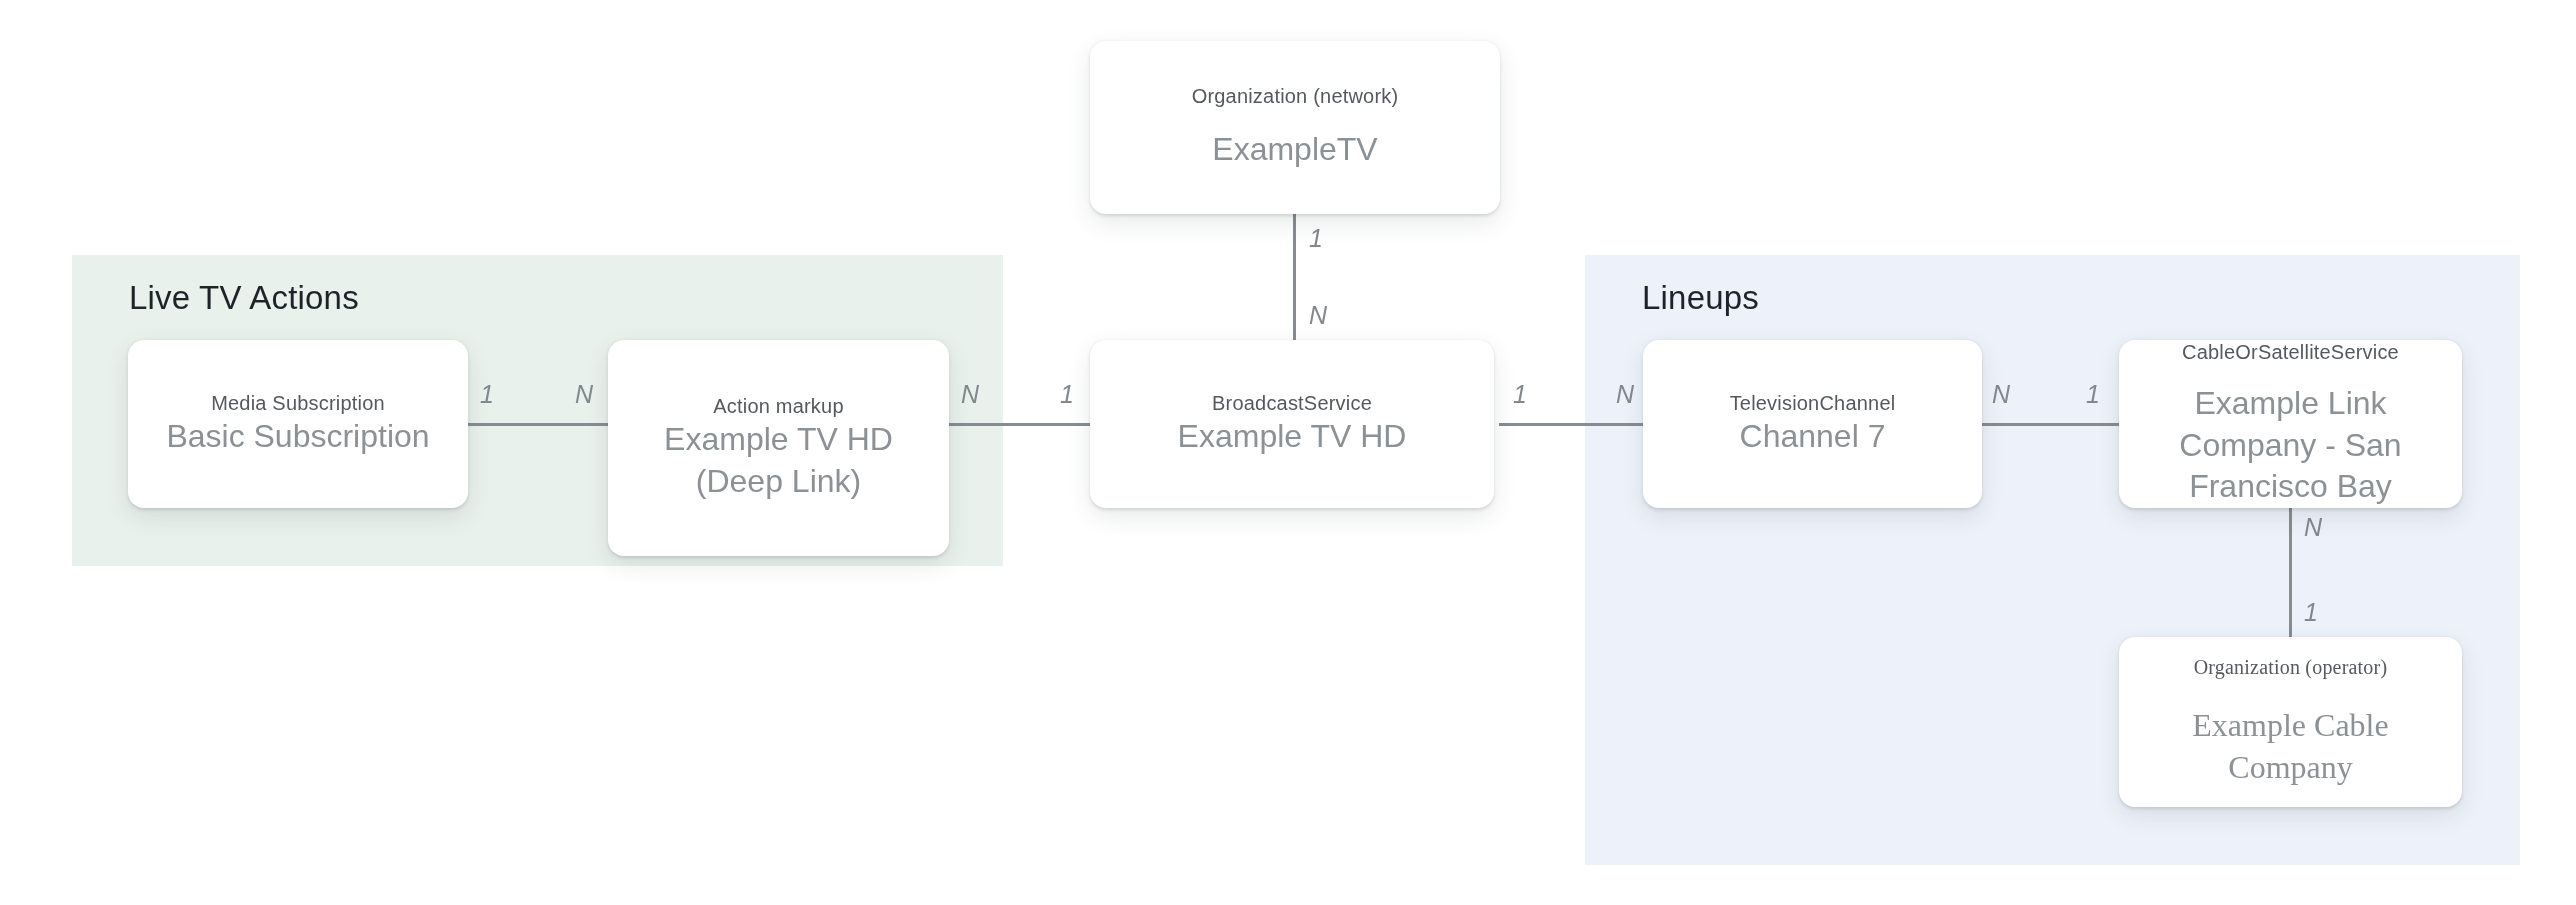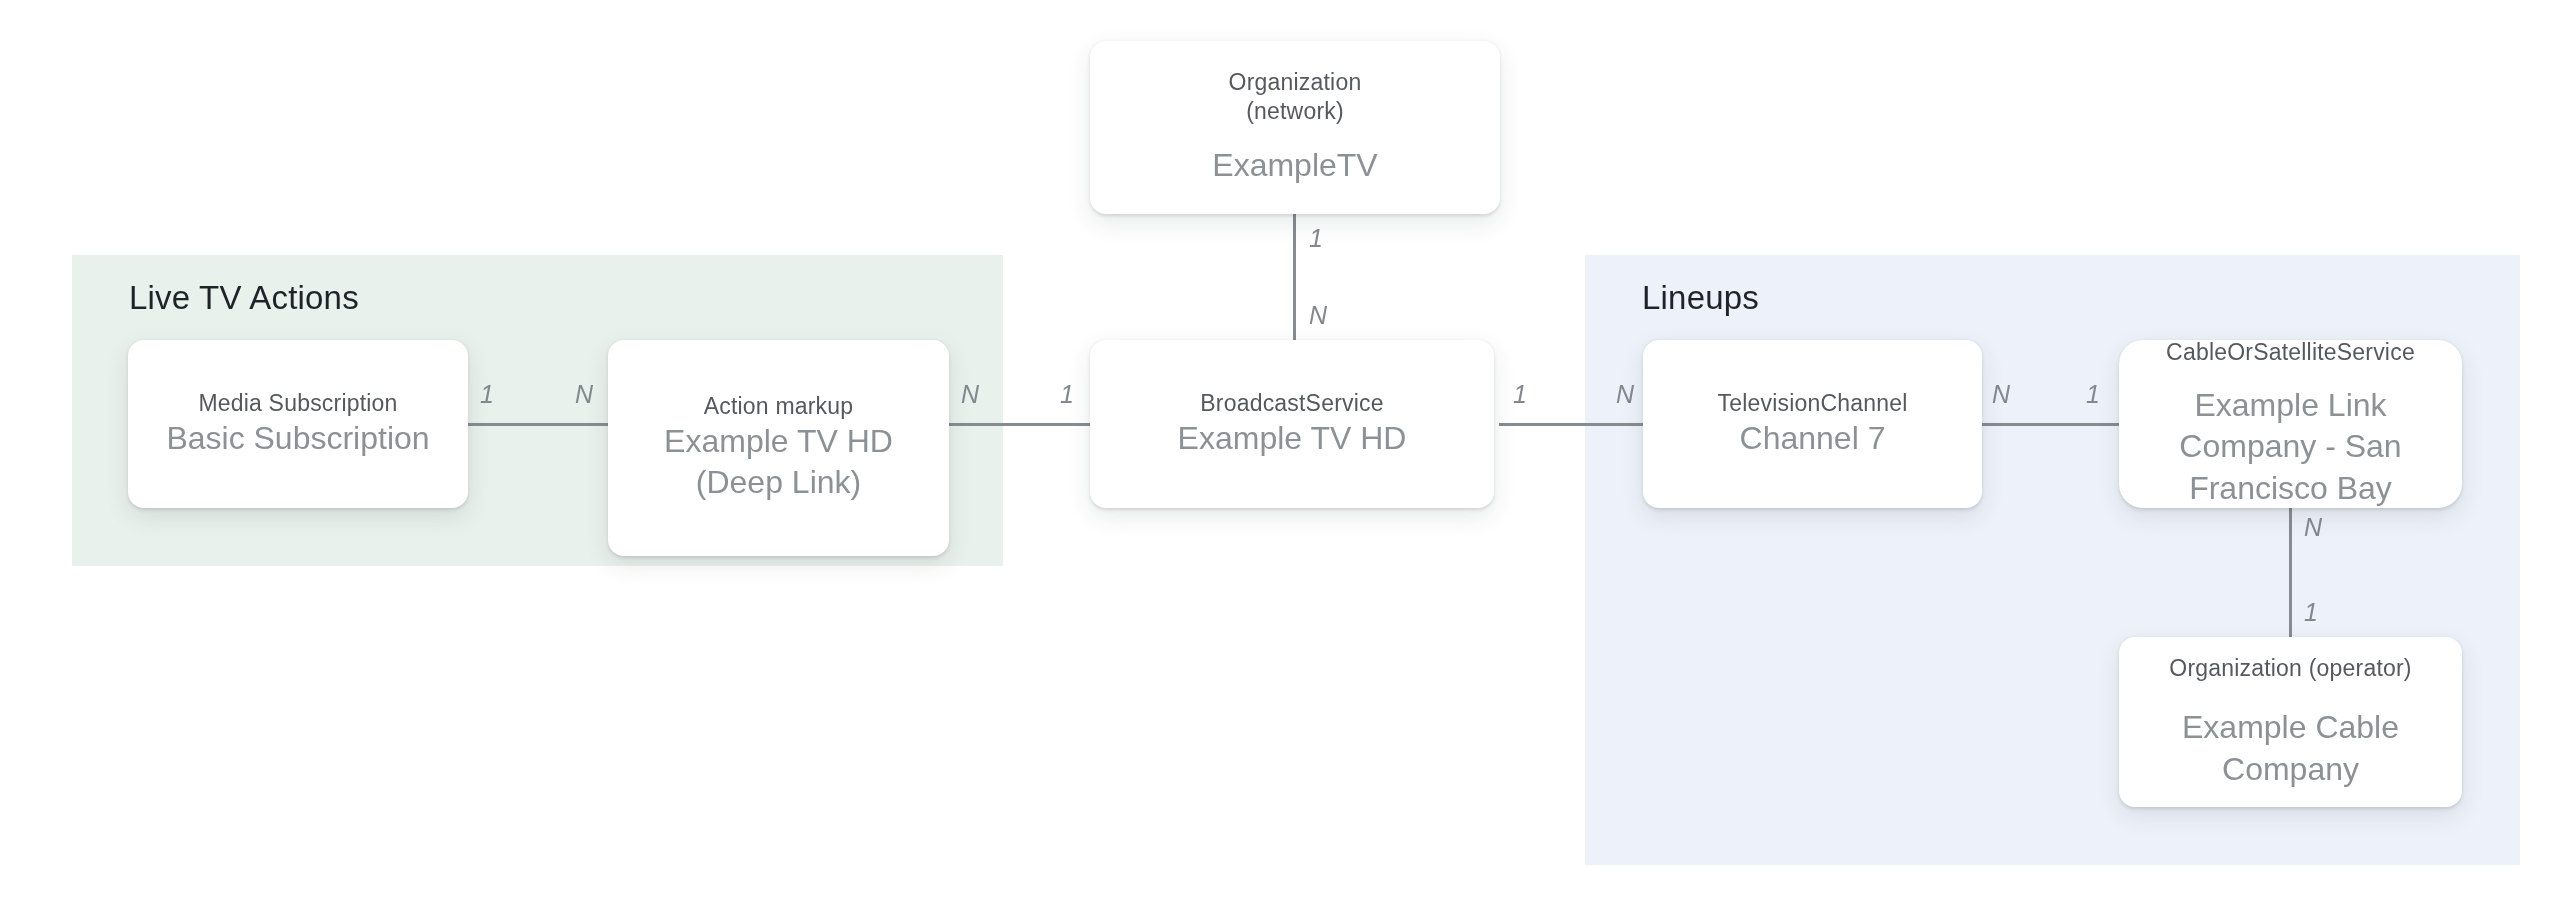--- a/index.html
+++ b/index.html
@@ -61,30 +61,30 @@
   .el--v2b{left:2304px;top:600px;}
 
   
   .node{
     position:absolute;
     background:#ffffff;border-radius:16px;
     box-shadow:0 1.8px 3.5px rgba(40,45,50,0.14),0 8.8px 23px rgba(40,45,50,0.10);
     display:flex;flex-direction:column;align-items:center;justify-content:center;
     text-align:center;padding:8.8px 21px;
   }
-  .node-title{font-size:23px;line-height:1.25;color:var(--node-title);letter-spacing:0.2px;}
+  .node-title{font-size:20px;line-height:1.25;color:var(--node-title);letter-spacing:0.2px;text-align:right;}
   .node-subtitle{font-size:32px;line-height:1.3;color:var(--node-subtitle);}
   .node--org-network{left:1090px;top:41px;width:410px;height:173px;gap:19.5px;}
   .node--org-network .node-title{max-width:230px;}
   .node--media{left:128px;top:340px;width:340px;height:168px;}
   .node--action{left:608px;top:340px;width:341px;height:216px;padding:8.8px 10.6px;}
   .node--broadcast{left:1090px;top:340px;width:404px;height:168px;}
   .node--channel{left:1643px;top:340px;width:339px;height:168px;}
-  .node--cable{left:2119px;top:340px;width:343px;height:168px;gap:17.7px;padding:8.8px 25px;border-radius:24px;}
-  .node--operator{left:2119px;top:637px;width:343px;height:170px;gap:25px;}
+  .node--cable{left:2119px;top:340px;width:343px;height:168px;gap:17.7px;padding:8.8px 25px;}
+  .node--operator{left:2119px;top:637px;width:343px;height:170px;gap:25px;font-family:Liberation Serif, serif;}
 </style>
 </head>
 <body>
 
 <div class="canvas">
 
   <section class="panel panel--live">
     <h2 class="panel-title">Live TV Actions</h2>
   </section>
   <section class="panel panel--lineups">

